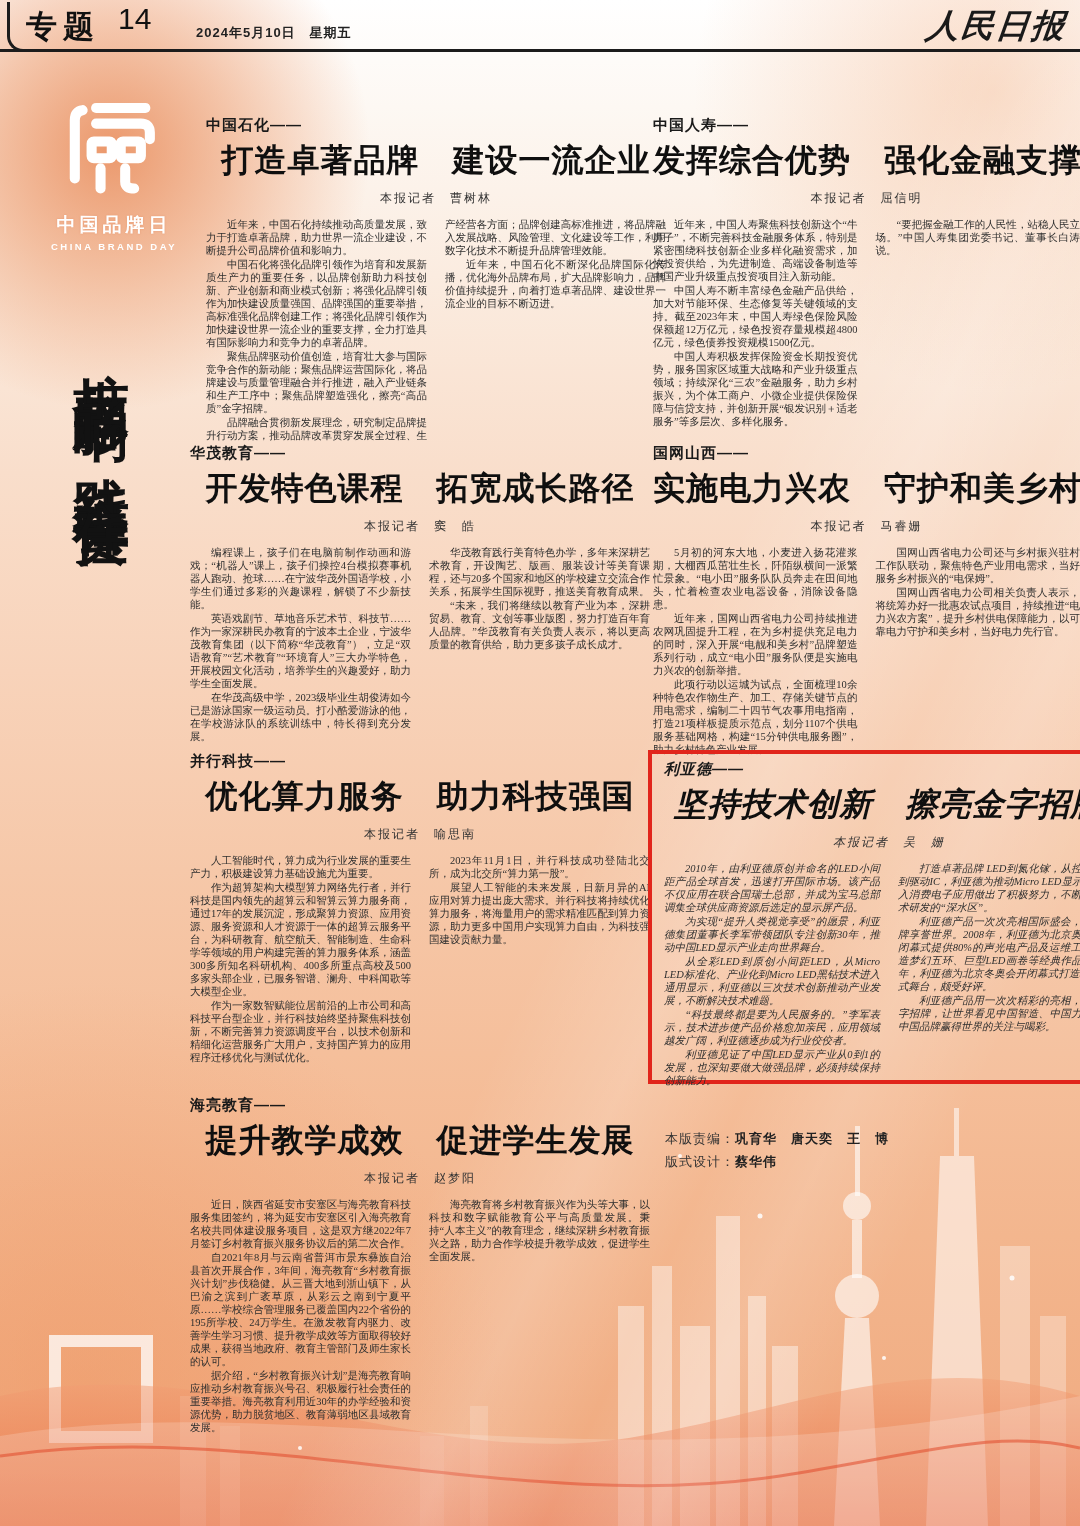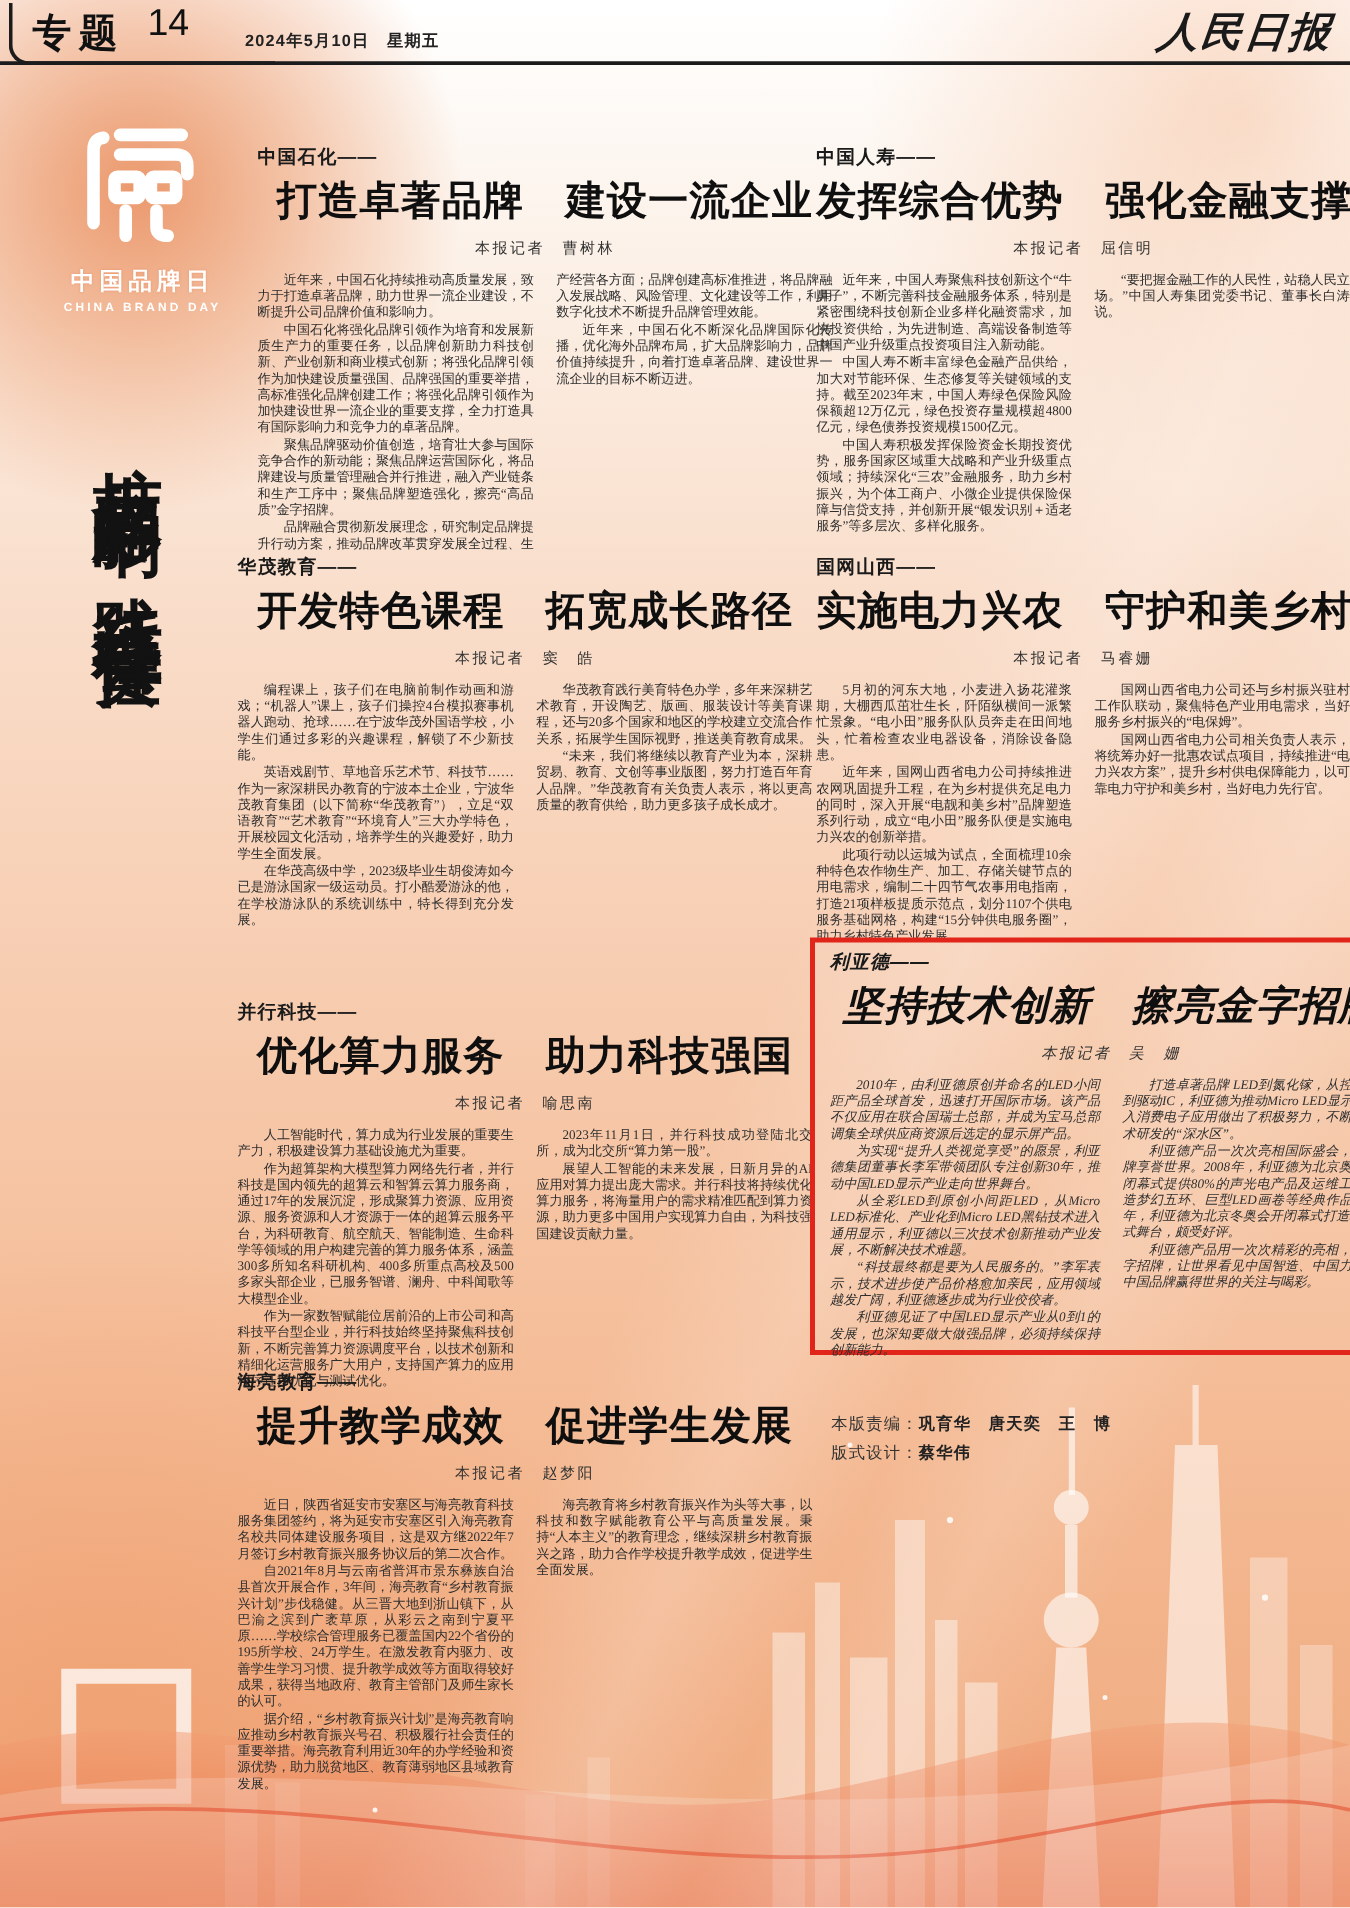--- a/index.html
+++ b/index.html
@@ -27,21 +27,21 @@
   .brand-cn{margin-top:10px;font-size:19px;font-weight:700;letter-spacing:4px;text-shadow:0 0 2px rgba(220,110,60,.4);}
   .brand-en{margin-top:3px;font-size:9.5px;font-weight:700;letter-spacing:2.5px;}
   .vhead{position:absolute;left:70px;top:328px;height:1160px;writing-mode:vertical-rl;text-orientation:upright;
     font-family:"Liberation Serif","DejaVu Serif",serif;font-weight:900;font-size:56px;color:#121212;letter-spacing:7px;line-height:1.1;}
   
   .article{position:absolute;color:#222;}
   .a1{left:174px;top:116px;width:460px;margin-left:32px;}
   .a2{left:653px;top:116px;width:427px;}
   .a3{left:190px;top:444px;width:460px;}
   .a4{left:653px;top:444px;width:427px;}
-  .a5{left:190px;top:800px;width:460px;}
+  .a5{left:190px;top:752px;width:460px;}
   .a7{left:190px;top:1096px;width:460px;}
   .alabel{font-size:15px;font-weight:700;color:#1a1a1a;margin-bottom:4px;letter-spacing:1px;}
   .atitle{margin:2px 0 0 0;text-align:center;font-family:"Liberation Serif","DejaVu Serif",serif;font-weight:700;font-size:32px;color:#0f0f0f;letter-spacing:1px;white-space:nowrap;}
   .abyline{margin-top:7px;text-align:center;font-family:"Liberation Serif",serif;font-size:12px;color:#333;letter-spacing:2px;}
   .abyline .bname{margin-left:14px;}
   .abody{margin-top:11px;column-count:2;column-gap:18px;column-fill:auto;overflow:hidden;
     font-family:"Liberation Serif","DejaVu Serif",serif;font-size:10.5px;line-height:1.24;color:#2e2e2e;text-align:justify;}
   .abody p{margin:0 0 1px 0;text-indent:2em;}
   .a1 .abody,.a2 .abody{height:228px;}
   .a3 .abody,.a4 .abody{height:224px;}

